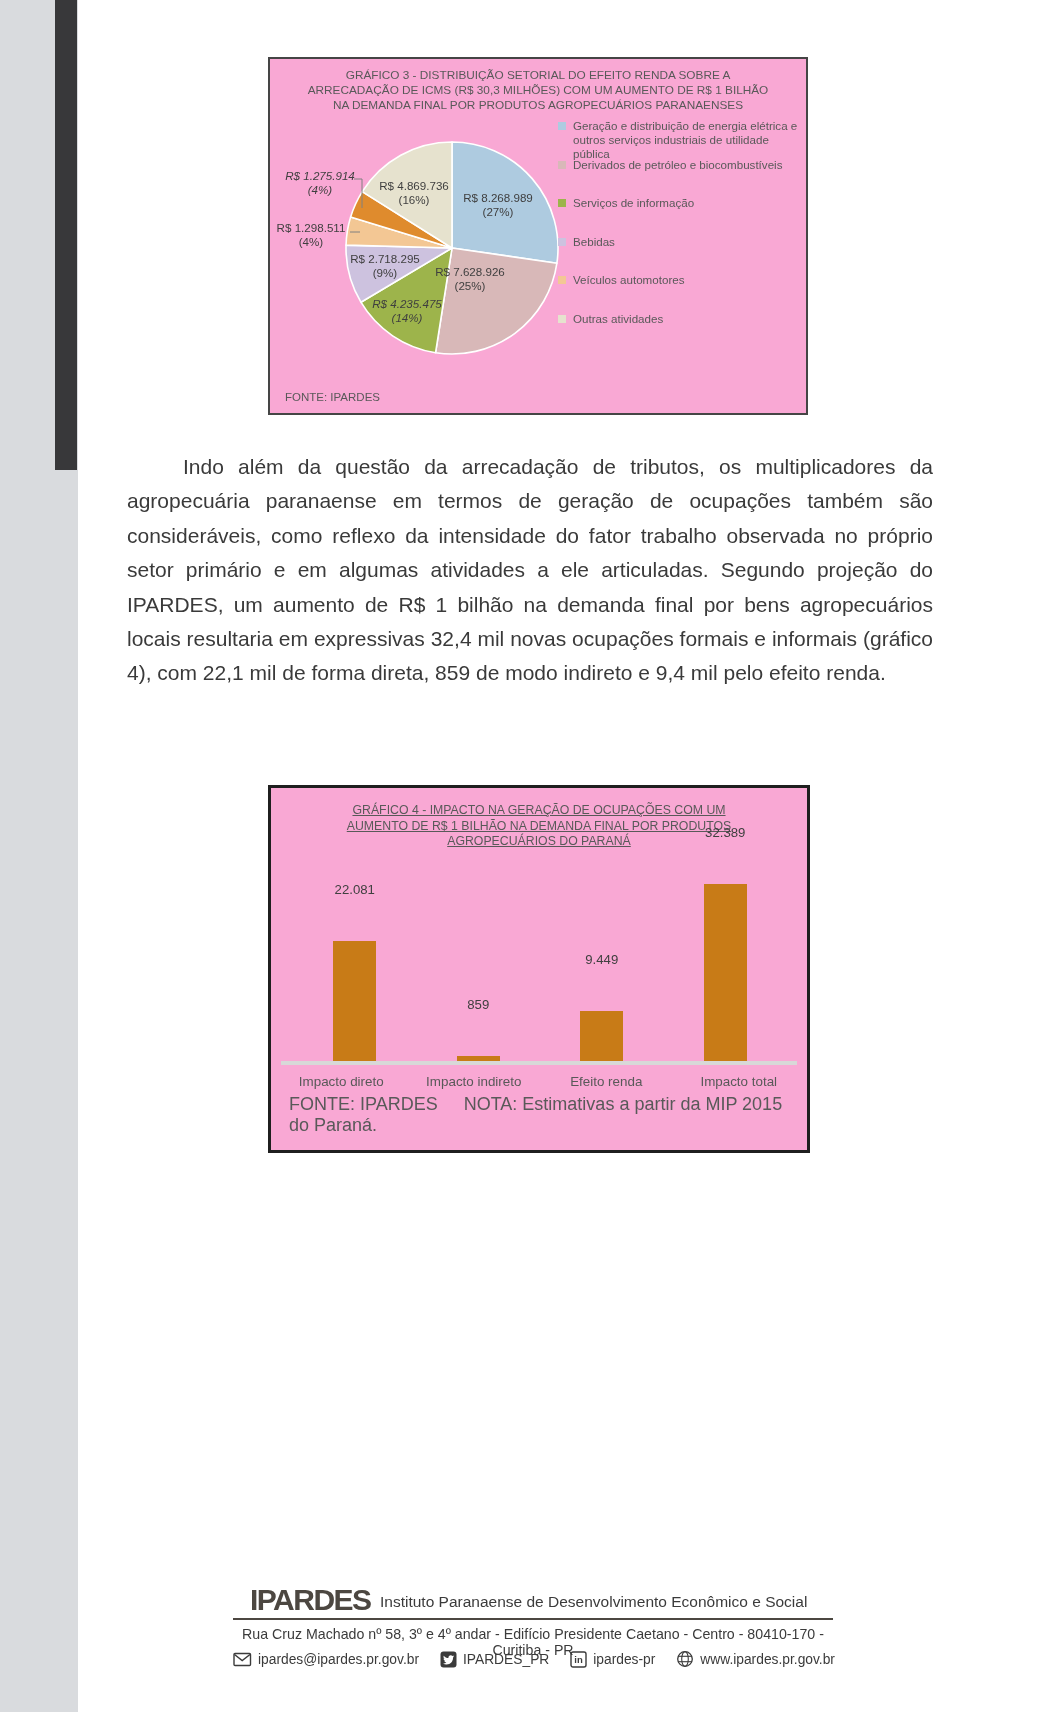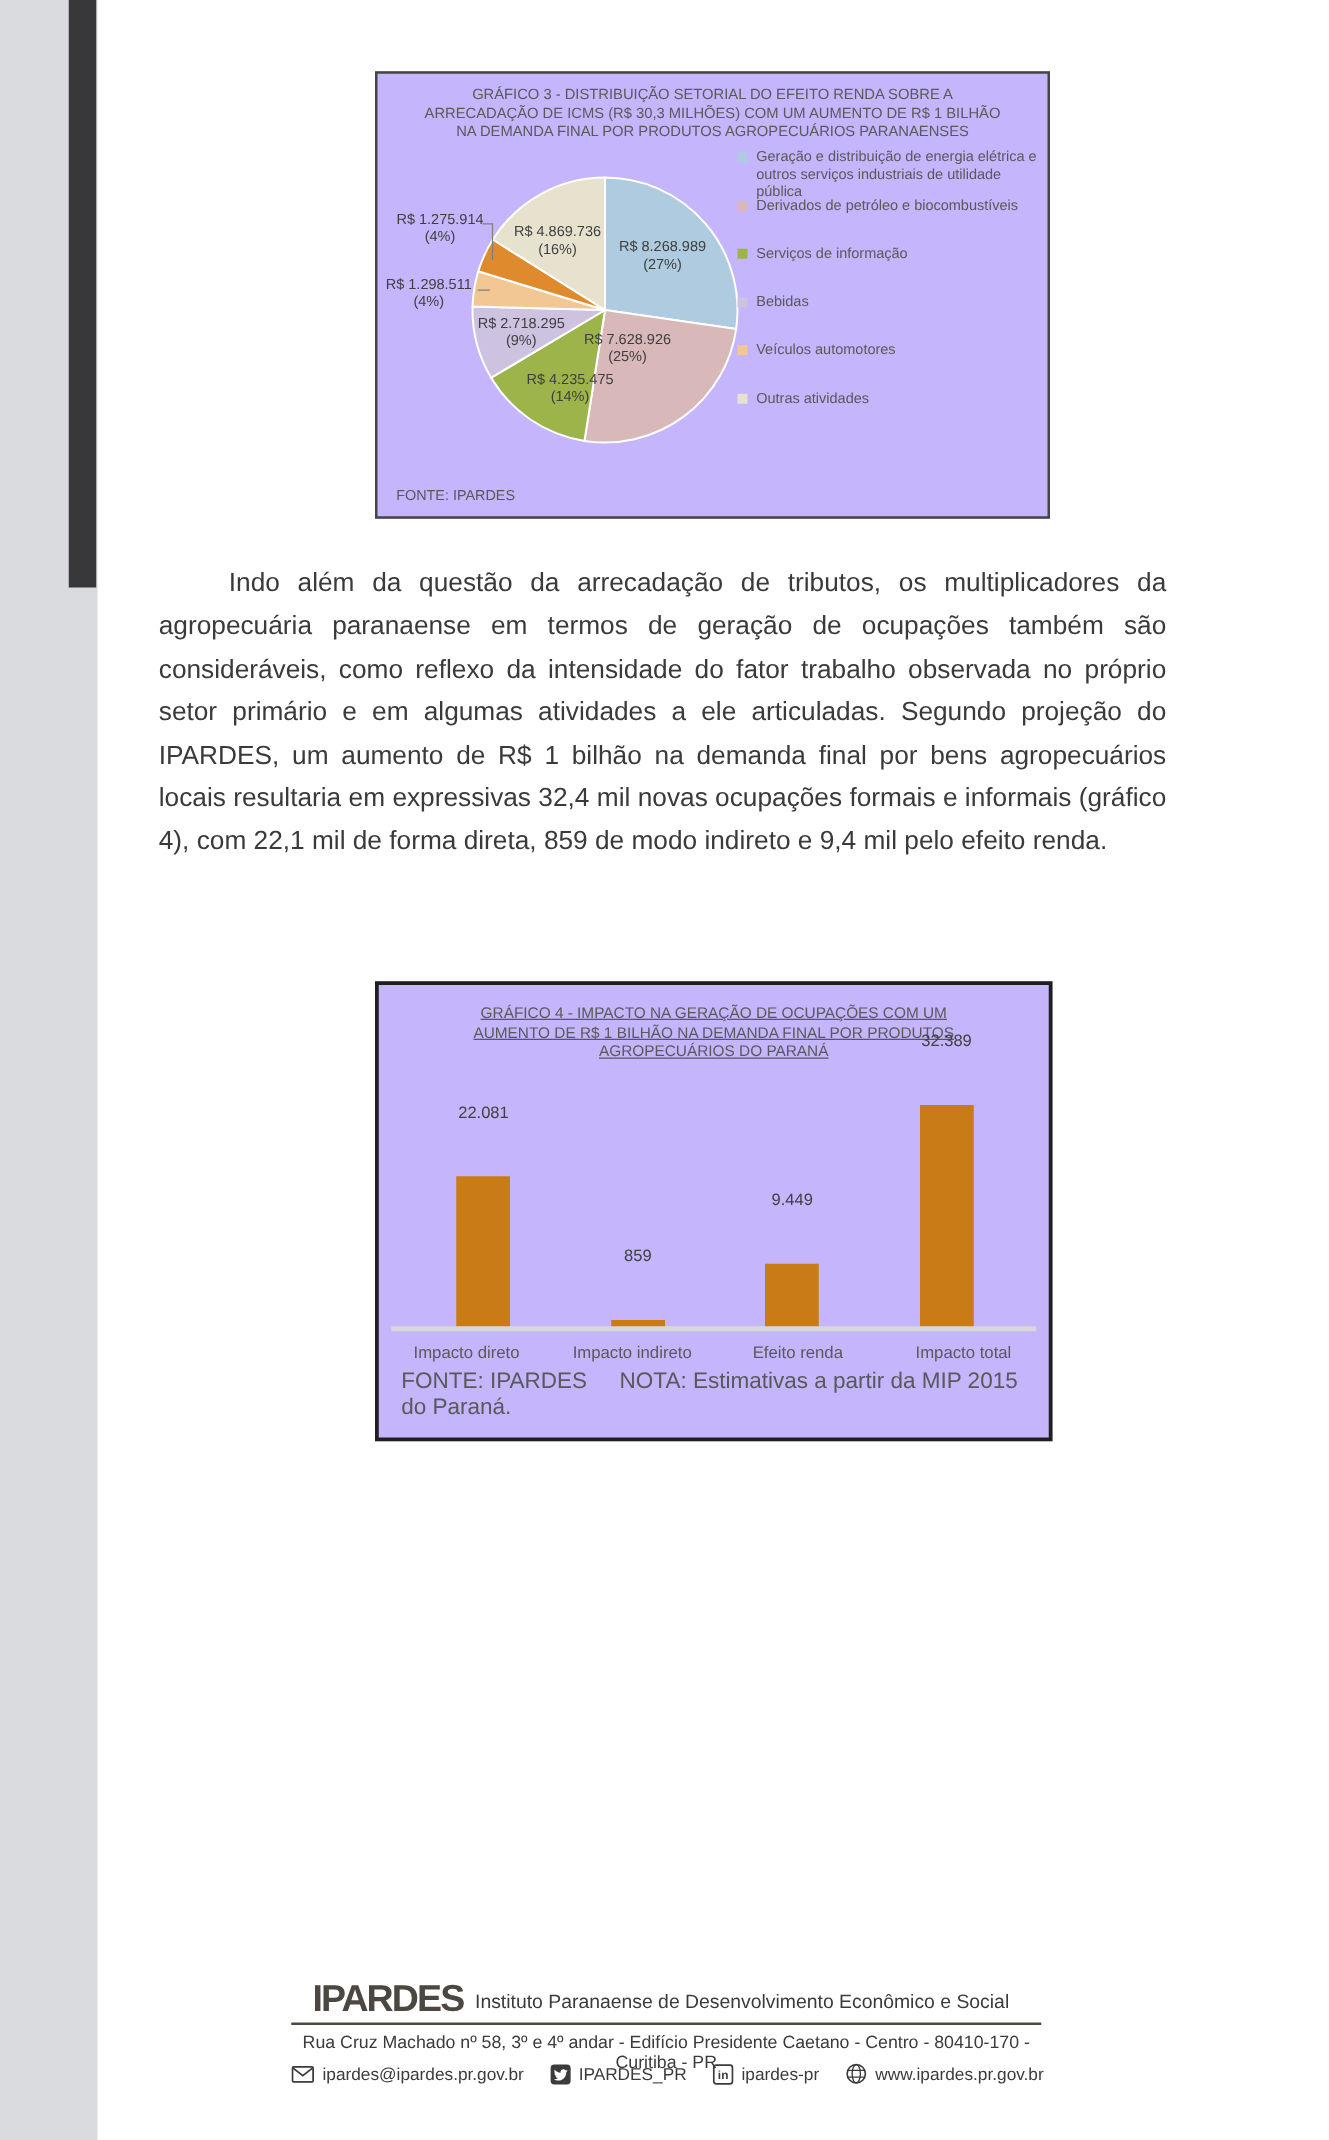--- a/index.html
+++ b/index.html
@@ -5,40 +5,40 @@
   * { margin:0; padding:0; box-sizing:border-box; }
   html,body { background:#ffffff; }
   body { font-family:"Liberation Sans", sans-serif; }
   .page { position:relative; width:1063px; height:1712px; background:#ffffff; overflow:hidden; }
 
   
   .left-strip { position:absolute; left:0; top:0; width:78px; height:1712px; background:#d9dbde; }
   .scroll-thumb { position:absolute; left:55px; top:0; width:22px; height:470px; background:#38383a; }
 
   
-  .chart-box { position:absolute; background:#c4b5fd;margin-left:32px; }
+  .chart-box { position:absolute; background:#f9a8d4; }
   .pie-box { left:268px; top:57px; width:540px; height:358px; border:2px solid #454545; }
   .bar-box { left:268px; top:785px; width:542px; height:368px; border:3px solid #1f1f1f; }
   .chart-title { position:absolute; top:9px; left:0; right:0; text-align:center; color:#595959;
                  font-size:11.8px; line-height:15px; padding:0 32px; }
   .bar-box .chart-title { top:15px; font-size:12.3px; line-height:15.5px; padding:0 52px;text-decoration:underline; }
   .fonte { position:absolute; left:15px; bottom:10px; font-size:11.5px; color:#595959; }
   .bar-box .fonte { left:18px; bottom:14px; font-size:18px; }
   .bar-box .fonte .nota { margin-left:26px; }
 
   
   .pie-svg { position:absolute; left:62px; top:69px; width:240px; height:240px; }
   .pie-label { position:absolute; text-align:center; font-size:11.6px; line-height:13.5px; color:#3f3f3f; }
   .pie-label span { display:block; white-space:nowrap; }
   .pl-blue   { left:180px; top:132px; width:96px; }
   .pl-pink   { left:152px; top:206px; width:96px; }
-  .pl-green  { left:106px;  top:238px; width:96px; }
+  .pl-green  { left:89px;  top:238px; width:96px;font-style:italic; }
   .pl-purple { left:67px;  top:193px; width:96px; }
   .pl-beige  { left:96px;  top:120px; width:96px; }
-  .pl-orange-out { left:6px; top:110px; width:88px; }
+  .pl-orange-out { left:6px; top:110px; width:88px;font-style:italic; }
   .pl-tan-out    { left:0px; top:162px; width:82px; }
   .leader-lines { position:absolute; left:0; top:0; width:540px; height:358px; pointer-events:none; }
 
   .legend { position:absolute; left:288px; top:60px; width:246px; }
   .legend-item { display:flex; gap:7px; height:38.6px; align-items:flex-start; }
   .legend-item .swatch { width:8px; height:8px; margin-top:3px; flex:0 0 8px; }
   .legend-item .legend-text { font-size:11.6px; line-height:14px; color:#595959; }
 
   
   .plot { position:absolute; left:22px; right:20px; top:96px; height:179px;

